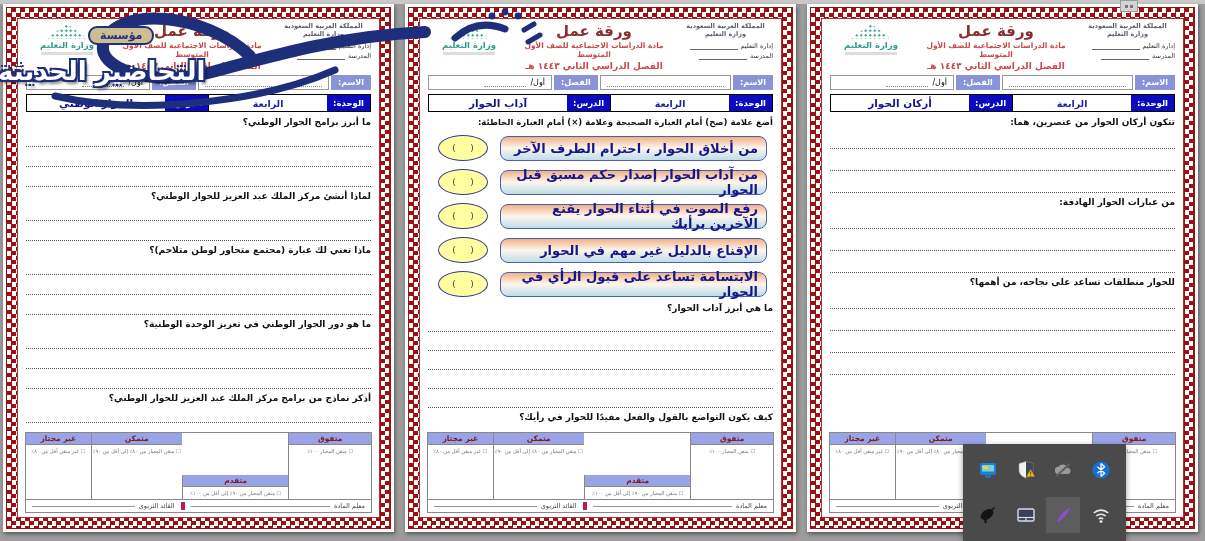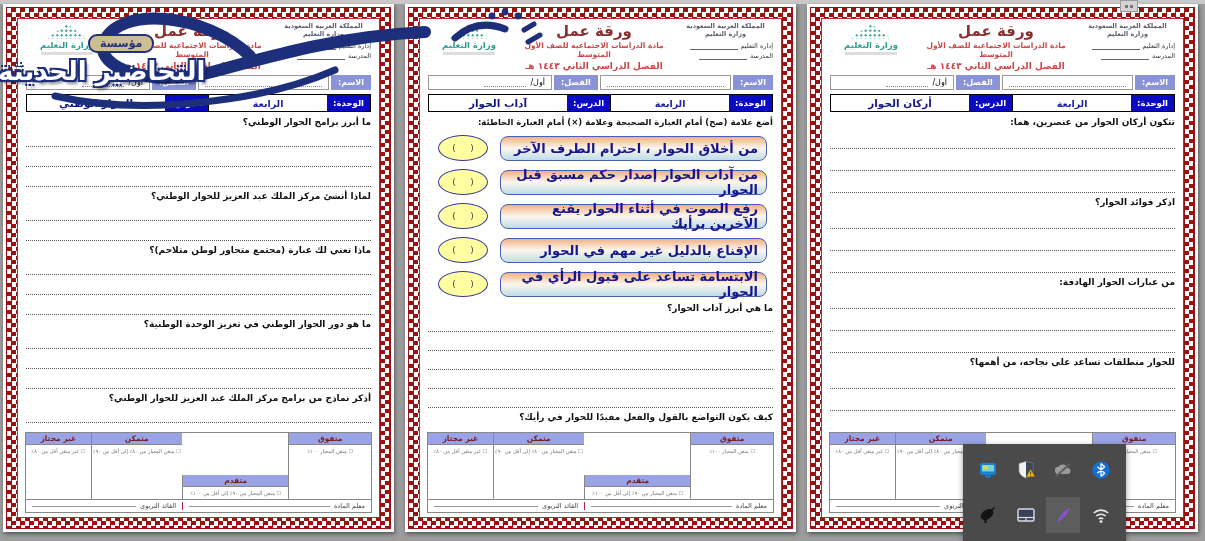--- a/index.html
+++ b/index.html
@@ -54,26 +54,26 @@
   
   .rubric{position:absolute;bottom:4px;right:7px;left:7px;border:1px solid #888;background:#fff;}
   .rrow{display:flex;}
   .rcol{border-left:1px solid #888;}
   .rcol:last-child{border-left:none;}
   .rcol:nth-child(1){flex:24;} .rcol:nth-child(2){flex:31;margin-top:42px;} .rcol:nth-child(3){flex:26;} .rcol:nth-child(4){flex:19;}
   .rc-head{background:var(--rubric_header,#9aa3e6);color:#7a1a1a;font-weight:bold;font-size:7.5px;text-align:center;border-bottom:1px solid #888;padding:1px 0;}
   .rc-note{color:#777;font-size:5.2px;text-align:center;padding:3px 1px;white-space:nowrap;overflow:hidden;}
   .sigrow{display:flex;border-top:1px solid #888;font-size:6.5px;color:#444;height:12px;align-items:center;}
   .sigcell{display:flex;align-items:center;padding:0 6px;gap:4px;}
-  .sigcell.r{flex:55;border-left:1px solid #be185d;}
+  .sigcell.r{flex:55;border-left:4px solid #be185d;}
   .sigcell.l{flex:45;}
   .sigline{flex:1;border-bottom:1px solid #999;height:55%;}
   
   .wm{position:absolute;top:4px;left:0;width:545px;height:118px;z-index:50;pointer-events:none;}
-  .wm-badge{position:absolute;left:88px;top:30px;background:#cdbd92;border:2px solid #22307a;border-radius:9px;
+  .wm-badge{position:absolute;left:88px;top:22px;background:#cdbd92;border:2px solid #22307a;border-radius:9px;
     color:#22307a;font-weight:bold;font-size:11px;padding:0 10px;line-height:15px;}
   .wm-title{position:absolute;left:-2px;top:52px;font-size:26px;font-weight:bold;color:#fff;white-space:nowrap;direction:rtl;
     text-shadow:-2px -2px 0 #1d2f7a,2px -2px 0 #1d2f7a,-2px 2px 0 #1d2f7a,2px 2px 0 #1d2f7a,3px 4px 3px rgba(0,0,0,.45);}
   
   .tray{position:absolute;left:963px;top:444px;width:163px;height:97px;background:var(--panel_gray,#4a4a4a);z-index:70;
     display:grid;grid-template-columns:repeat(4,1fr);grid-template-rows:repeat(2,1fr);align-items:center;justify-items:center;padding:4px 6px;box-sizing:border-box;box-shadow:0 2px 6px rgba(0,0,0,.4);}
   .tcell{width:34px;height:36px;display:flex;align-items:center;justify-content:center;cursor:pointer;}
   .tcell.hl{background:#5d5d5d;}
   .topchip{position:absolute;left:1120px;top:0;width:16px;height:10px;background:#d4d4d4;border:1px solid #9a9a9a;z-index:60;
     display:flex;align-items:center;justify-content:center;gap:2px;cursor:pointer;}
@@ -384,28 +384,20 @@
       <div class="pbody">
           <div class="q">
           <div class="qt">تتكون أركان الحوار من عنصرين، هما:</div>
           <div>
               <div class="dline"></div>
               <div class="dline"></div>
               <div class="dline"></div>
             </div>
         </div>
           <div class="q">
-          <div class="qt">اذكر فوائد الحوار؟</div>
-          <div>
-              <div class="dline"></div>
-              <div class="dline"></div>
-              <div class="dline"></div>
-            </div>
-        </div>
-          <div class="q">
           <div class="qt">من عبارات الحوار الهادفة:</div>
           <div>
               <div class="dline"></div>
               <div class="dline"></div>
               <div class="dline"></div>
             </div>
         </div>
           <div class="q">
           <div class="qt">للحوار منطلقات تساعد على نجاحه، من أهمها؟</div>
           <div>

